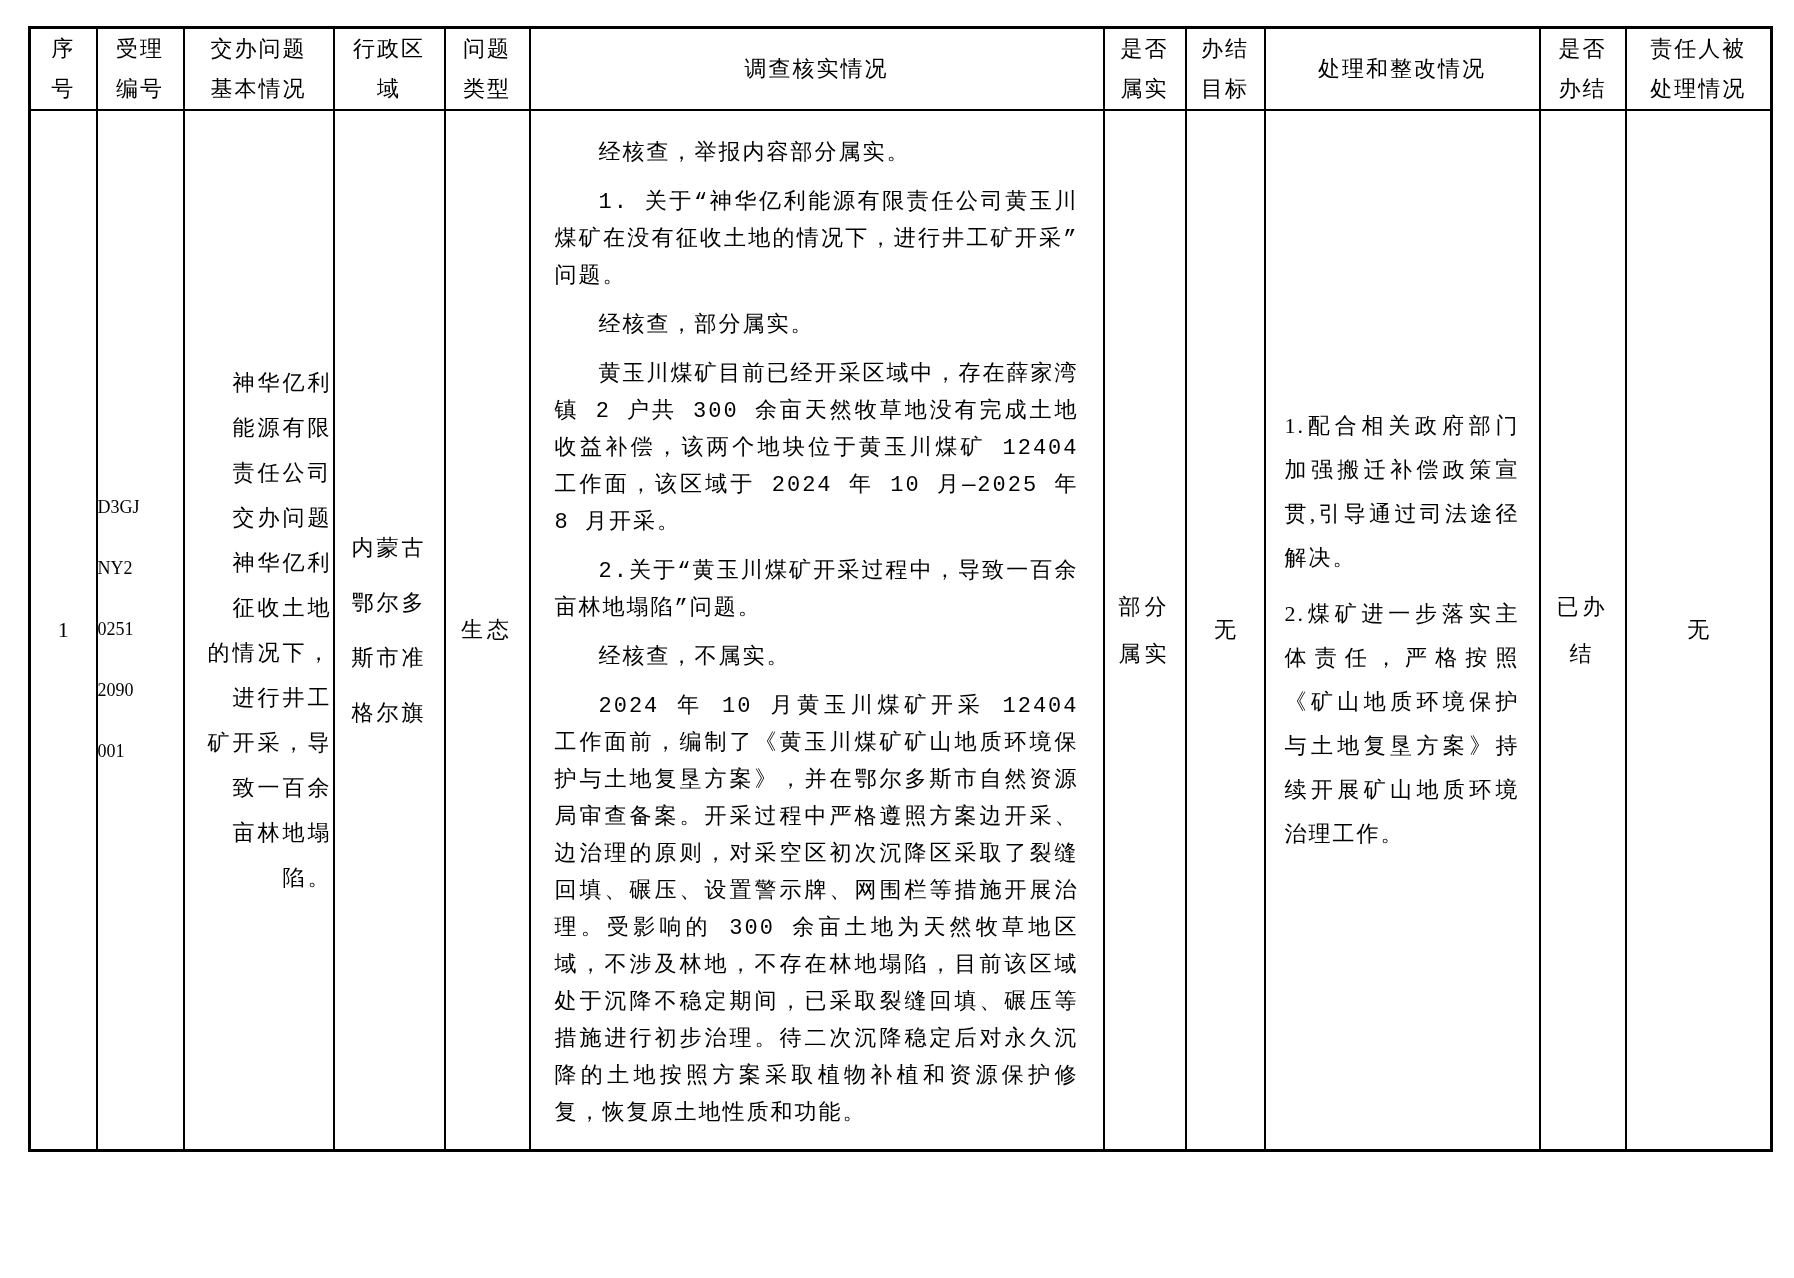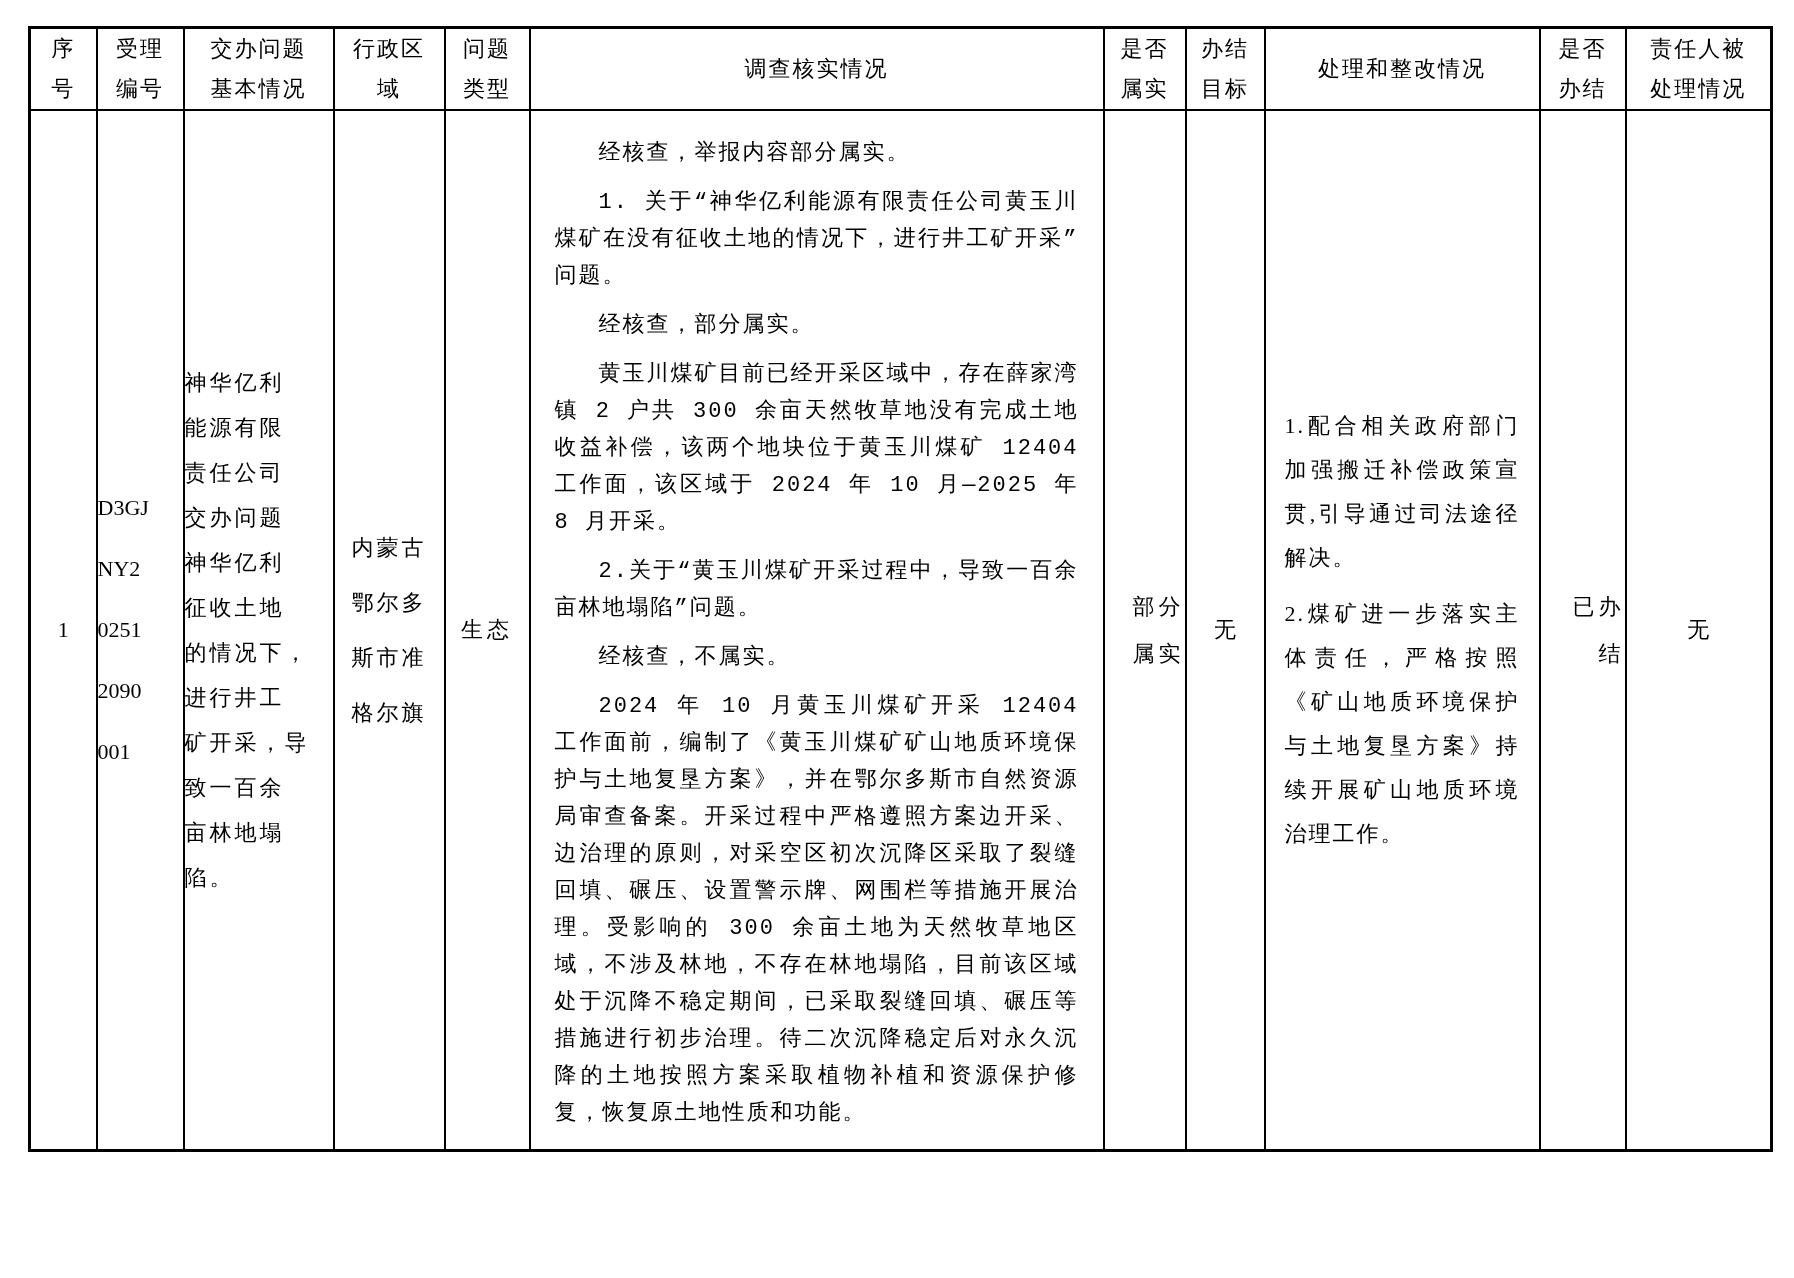--- a/index.html
+++ b/index.html
@@ -46,42 +46,42 @@
     text-align:center;
   }
   th.hcell .ln{line-height:40px;}
   tr.header-row{height:75px;}
   tr.body-row{height:1040px;}
 
   
   .ln{display:block;}
 
   .cell-seq{text-align:center;font-size:22px;}
-  .cell-caseno{font-size:22px;padding-left:10px;}
+  .cell-caseno{font-size:18px;padding-left:10px;}
   .cell-caseno .ln{line-height:61px;text-align:left;}
   .cell-problem{font-size:22px;padding-left:10px;letter-spacing:3px;}
-  .cell-problem .ln{line-height:45px;text-align:left;}
+  .cell-problem .ln{line-height:45px;text-align:right;}
   .cell-region{font-size:22px;text-align:center;letter-spacing:3px;}
   .cell-region .ln{line-height:55px;}
   .cell-type{text-align:center;font-size:22px;letter-spacing:4px;}
   .cell-inv{vertical-align:top;}
   .inv-text{
     padding:8px 12px 0 12px;
     font-size:22px;
     letter-spacing:2px;
   }
   .inv-text p{
     margin:12px;
     text-indent:2em;
     text-align:justify;
     line-height:37px;
     font-family:Liberation Mono, monospace;
   }
   .cell-verified,.cell-closed{text-align:center;font-size:22px;letter-spacing:4px;}
-  .cell-verified .ln,.cell-closed .ln{line-height:47px;text-align:right;}
+  .cell-verified .ln,.cell-closed .ln{line-height:47px;}
   .cell-target,.cell-account{text-align:center;font-size:22px;}
   .rect-text{
     padding:0 7px;
     font-size:22px;
     letter-spacing:2px;
   }
   .rect-text p{
     margin:12px;
     text-align:justify;
     line-height:44px;

